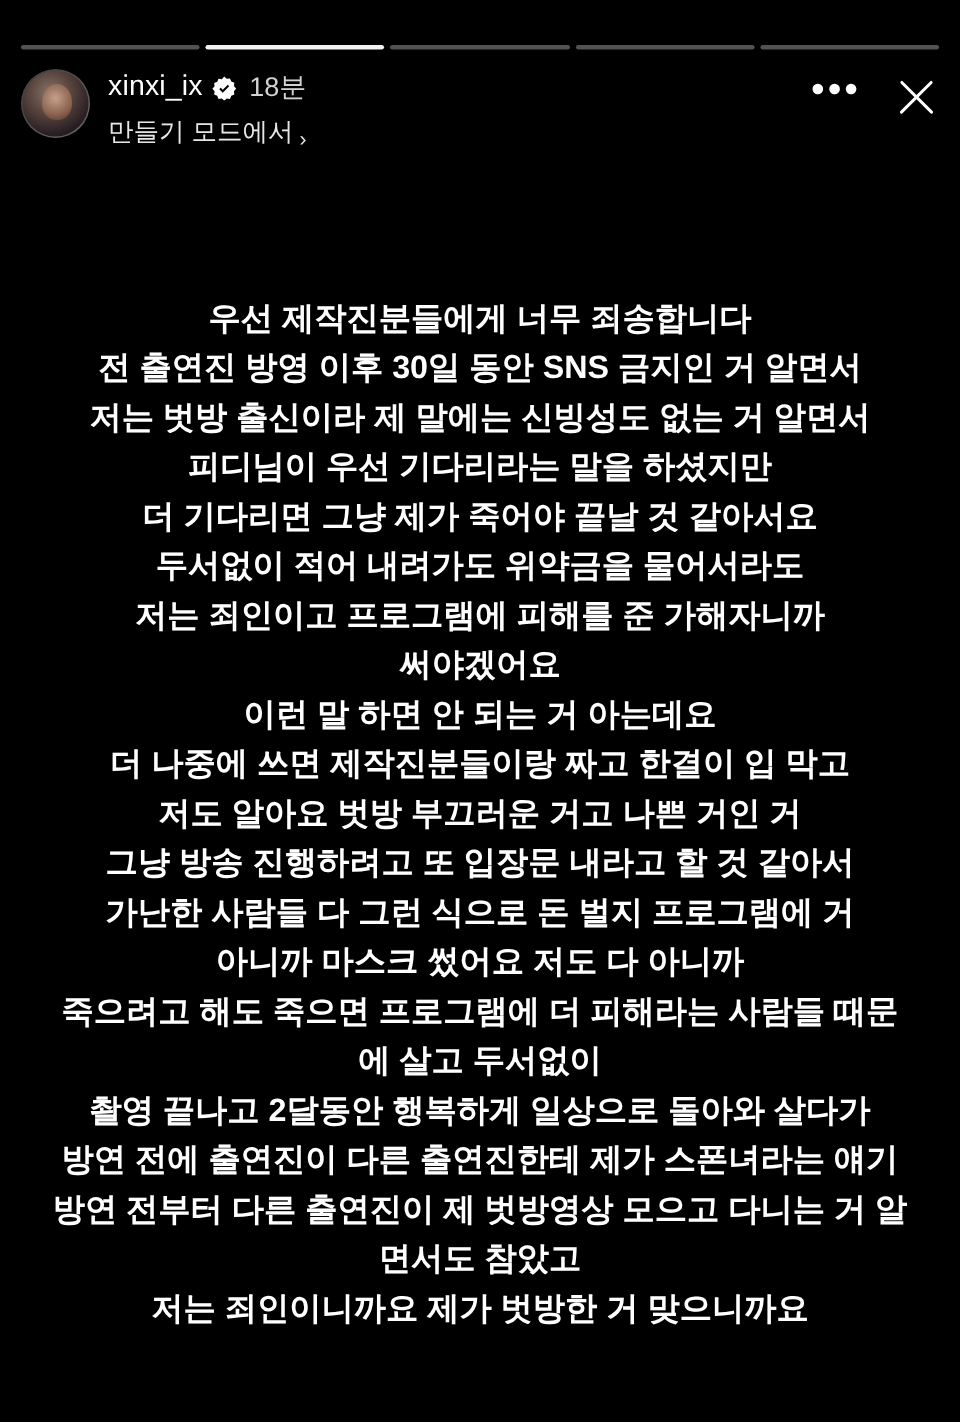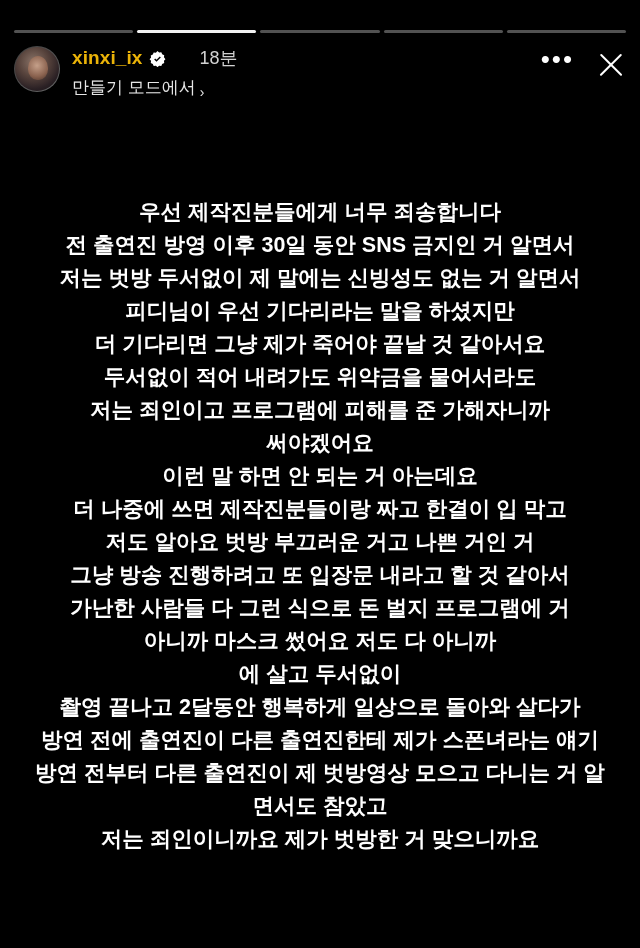--- a/index.html
+++ b/index.html
@@ -86,34 +86,34 @@
     min-width: 0;
   }
   .line1 {
     display: flex;
     align-items: center;
     gap: 6px;
     height: 24px;
   }
   .username {
     font-size: 19px;
-    font-weight: bold;
-    color: #eab308;
+    font-weight: normal;
+    color: #ffffff;
     letter-spacing: 0.1px;
   }
   .verified {
     width: 17px;
     height: 17px;
     display: inline-block;
     flex: 0 0 auto;
   }
   .timestamp {
     font-size: 18px;
     color: #d2d2d2;
-    margin-left: 28px;
+    margin-left: 2px;
   }
   .line2 {
     margin-top: 6px;
     display: flex;
     align-items: flex-end;
     gap: 4px;
     font-size: 17px;
     color: #e6e6e6;
   }
   .chev {
@@ -206,31 +206,32 @@
 
   <div class="header-actions">
     <span class="more-dots">•••</span>
     <span class="close-x"></span>
   </div>
 </div>
 
 <div class="story-body">
   <div class="story-line">우선 제작진분들에게 너무 죄송합니다</div>
   <div class="story-line">전 출연진 방영 이후 30일 동안 SNS 금지인 거 알면서</div>
-  <div class="story-line">저는 벗방 두서없이 제 말에는 신빙성도 없는 거 알면서</div>
+  <div class="story-line">저는 벗방 출신이라 제 말에는 신빙성도 없는 거 알면서</div>
   <div class="story-line">피디님이 우선 기다리라는 말을 하셨지만</div>
   <div class="story-line">더 기다리면 그냥 제가 죽어야 끝날 것 같아서요</div>
   <div class="story-line">두서없이 적어 내려가도 위약금을 물어서라도</div>
   <div class="story-line">저는 죄인이고 프로그램에 피해를 준 가해자니까</div>
   <div class="story-line">써야겠어요</div>
   <div class="story-line">이런 말 하면 안 되는 거 아는데요</div>
   <div class="story-line">더 나중에 쓰면 제작진분들이랑 짜고 한결이 입 막고</div>
   <div class="story-line">저도 알아요 벗방 부끄러운 거고 나쁜 거인 거</div>
   <div class="story-line">그냥 방송 진행하려고 또 입장문 내라고 할 것 같아서</div>
   <div class="story-line">가난한 사람들 다 그런 식으로 돈 벌지 프로그램에 거</div>
   <div class="story-line">아니까 마스크 썼어요 저도 다 아니까</div>
+  <div class="story-line">죽으려고 해도 죽으면 프로그램에 더 피해라는 사람들 때문</div>
   <div class="story-line">에 살고 두서없이</div>
   <div class="story-line">촬영 끝나고 2달동안 행복하게 일상으로 돌아와 살다가</div>
   <div class="story-line">방연 전에 출연진이 다른 출연진한테 제가 스폰녀라는 얘기</div>
   <div class="story-line">방연 전부터 다른 출연진이 제 벗방영상 모으고 다니는 거 알</div>
   <div class="story-line">면서도 참았고</div>
   <div class="story-line">저는 죄인이니까요 제가 벗방한 거 맞으니까요</div>
 </div>
 
 </body></html>

